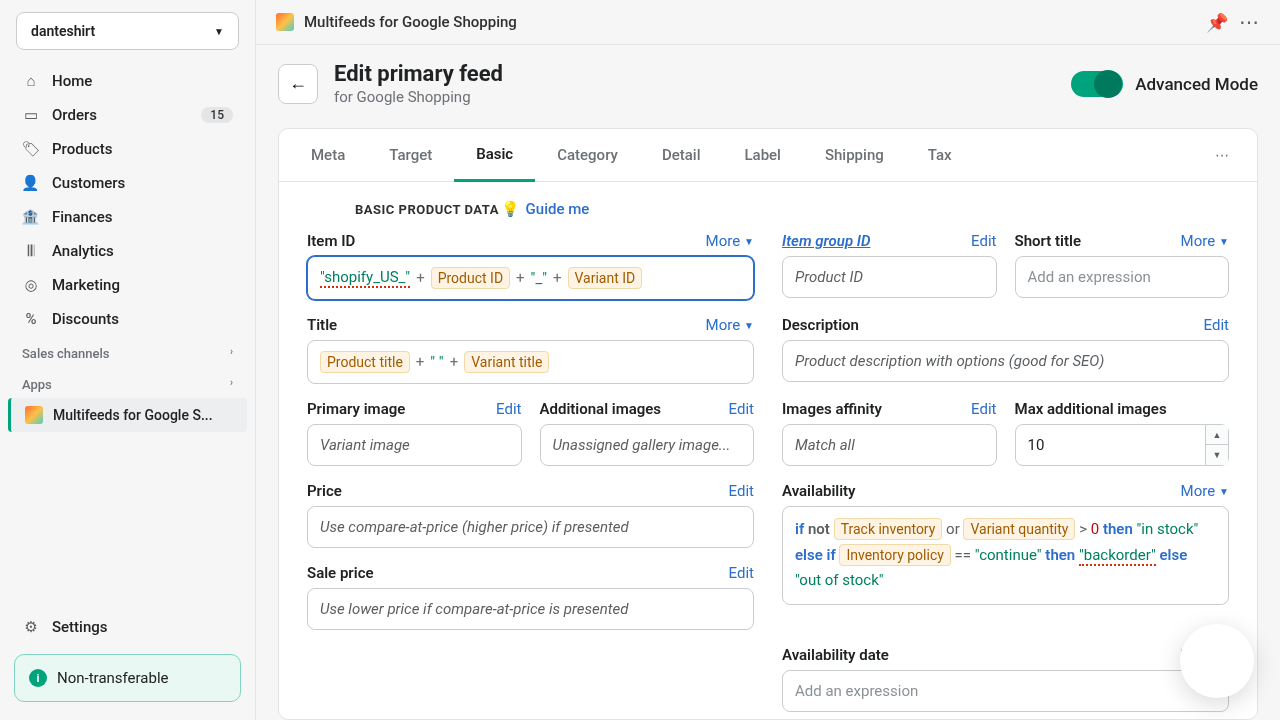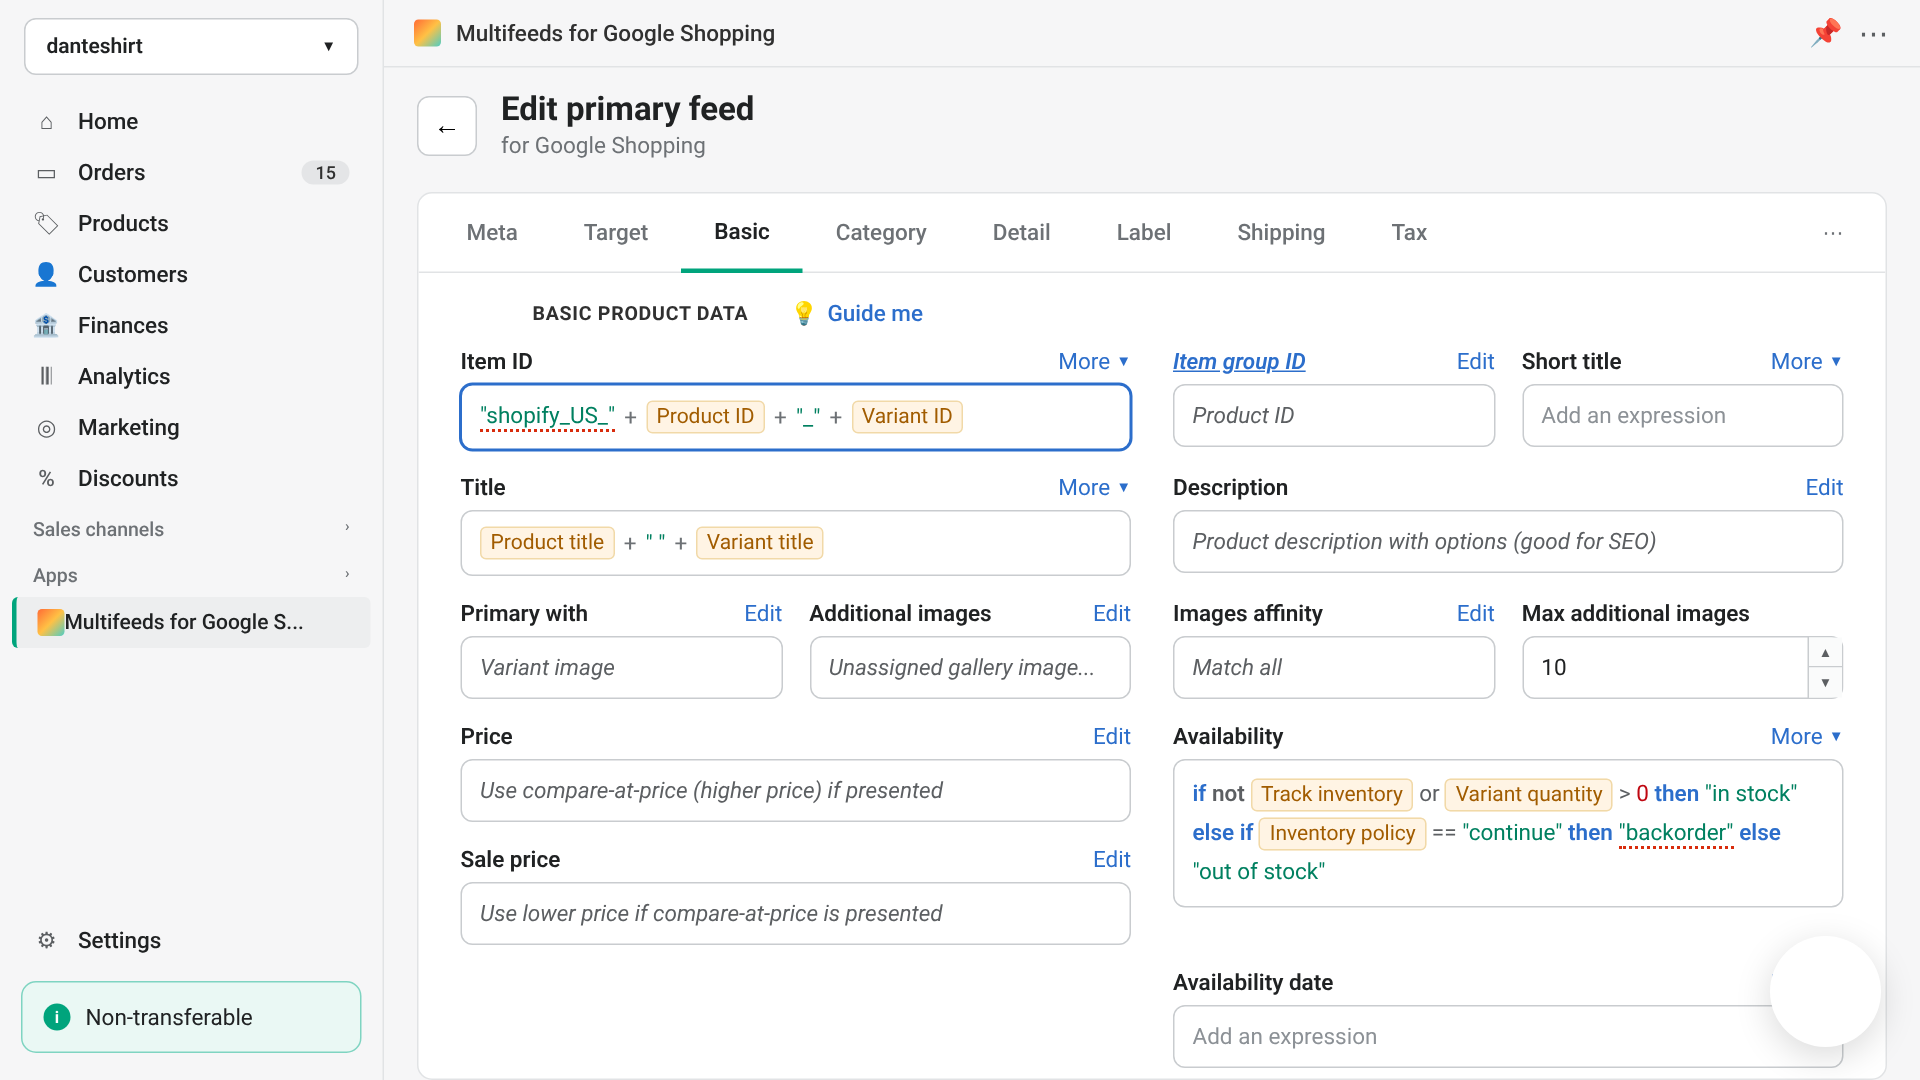--- a/index.html
+++ b/index.html
@@ -4,21 +4,21 @@
 <style>
 * { box-sizing: border-box; margin: 0; padding: 0; }
 body { font-family: -apple-system, BlinkMacSystemFont, "Segoe UI", Roboto, sans-serif; background: #f6f6f7; color: #202223; font-size:14px; width:1280px; height:720px; overflow:hidden; }
 .app { display:flex; height:720px;border-radius:32px; }
 .sidebar { width:256px; background:#f6f6f7; border-right:1px solid #e1e3e5; display:flex; flex-direction:column; padding:12px 8px; }
 .store-select { display:flex; align-items:center; justify-content:space-between; border:1px solid #c9cccf; border-radius:8px; padding:10px 14px; margin:0 8px 14px; font-weight:600; background:#fff; cursor:pointer; }
 .nav-item { display:flex; align-items:center; gap:12px; padding:8px 14px; border-radius:6px; cursor:pointer; font-size:15px; font-weight:500; color:#202223; }
 .nav-item .badge { margin-left:auto; background:#e4e5e7; border-radius:10px; padding:1px 9px; font-size:12px; font-weight:500; color:#303030; }
 .nav-icon { width:18px; display:inline-flex; justify-content:center; color:#5c5f62; }
 .nav-section { display:flex; align-items:flex-start; justify-content:space-between; padding:10px 14px 6px; font-size:13px; color:#6d7175; font-weight:500; }
-.app-item { display:flex; align-items:center; padding:8px 14px; border-left:3px solid #00a47c; background:#edeeef; border-radius:4px; font-size:14px; font-weight:500; }
+.app-item { display:flex; align-items:center; gap:10px; padding:8px 14px; border-left:3px solid #00a47c; background:#edeeef; border-radius:4px; font-size:14px; font-weight:500; }
 .app-logo { width:18px; height:18px; border-radius:3px; background:linear-gradient(135deg,#ff6b35,#ffc145,#4ecdc4); display:inline-block; }
 .sidebar-bottom { margin-top:auto; }
 .info-card { margin:10px 6px 6px; border:1px solid #7fd4c1; background:#eaf8f4; border-radius:10px; padding:14px 14px; display:flex; align-items:center; gap:10px; font-size:15px; }
 .info-dot { width:18px; height:18px; border-radius:50%; background:#00a47c; color:#fff; font-size:11px; display:flex; align-items:center; justify-content:center; font-weight:700; }
 
 .main { flex:1; display:flex; flex-direction:column; background:#f6f6f7; overflow:hidden; }
 .topbar { display:flex; align-items:center; gap:10px; padding:10px 20px; border-bottom:1px solid #e1e3e5; }
 .topbar .title { font-size:15px; font-weight:500; color:#303030; }
 .topbar .spacer { flex:1; }
 .pin-icon { color:#e8a23b; font-size:18px; }
@@ -32,21 +32,21 @@
 .toggle { width:52px; height:26px; background:#00a47c; border-radius:20px; position:relative; cursor:pointer; }
 .toggle::after { content:""; position:absolute; right:1px; top:-1px; width:28px; height:28px; background:#007a5c; border-radius:50%; }
 
 .card { background:#fff; margin:10px 22px 0; border-radius:10px; border:1px solid #e1e3e5; overflow:hidden; }
 .tabs { display:flex; align-items:center; border-bottom:1px solid #e1e3e5; padding:0 10px; }
 .tab { padding:16px 22px; font-size:15px; color:#6d7175; cursor:pointer; font-weight:500; }
 .tab.active { color:#202223; font-weight:600; border-bottom:3px solid #00a47c; margin-bottom:-1px; }
 .tab-more { margin-left:auto; padding:10px 16px; color:#6d7175; cursor:pointer; letter-spacing:2px; }
 
 .form-area { padding:18px 28px 30px; display:grid; grid-template-columns: 1fr 1fr; gap:0 28px; }
-.section-row { grid-column:1 / -1; display:flex; align-items:center; gap:28px; margin-bottom:14px;padding-left:48px; }
+.section-row { grid-column:1 / -1; display:flex; align-items:center; gap:2px; margin-bottom:14px;padding-left:48px; }
 .section-title { font-size:13px; letter-spacing:0.5px; font-weight:700; color:#303030; }
 .guide { display:flex; align-items:center; gap:6px; color:#2c6ecb; font-size:15px; font-weight:500; cursor:pointer; }
 .bulb { color:#2c6ecb; }
 
 .field { margin-bottom:16px; }
 .field-head { display:flex; align-items:center; justify-content:space-between; margin-bottom:6px;gap:10px; }
 .field-label { font-size:15px; font-weight:600; }
 .field-label.link { color:#2c6ecb; text-decoration:underline;font-style:italic; }
 .more-link { color:#2c6ecb; font-size:15px; cursor:pointer; display:flex; align-items:center; gap:4px; }
 .edit-link { color:#2c6ecb; font-size:15px; cursor:pointer; }
@@ -150,20 +150,24 @@
       <span class="pin-icon">📌</span>
       <span class="dots-icon">⋯</span>
     </div>
 
     <div class="header">
       <button class="back-btn">←</button>
       <div class="header-titles">
         <h1>Edit primary feed</h1>
         <div class="sub">for Google Shopping</div>
       </div>
+      <div class="adv-mode">
+        <div class="toggle"></div>
+        <span>Advanced Mode</span>
+      </div>
     </div>
 
     <div class="card">
       <div class="tabs">
         <div class="tab">Meta</div>
         <div class="tab">Target</div>
         <div class="tab active">Basic</div>
         <div class="tab">Category</div>
         <div class="tab">Detail</div>
         <div class="tab">Label</div>
@@ -241,21 +245,21 @@
           <div class="field-head">
               <span class="field-label">Description</span>
               <span class="edit-link">Edit</span>
             </div>
           <div class="input-box italic">Product description with options (good for SEO)</div>
         </div>
 
         <div class="row-2" style="grid-column:1">
           <div class="field">
             <div class="field-head">
-                <span class="field-label">Primary with</span>
+                <span class="field-label">Primary image</span>
                 <span class="edit-link">Edit</span>
               </div>
             <div class="input-box italic">Variant image</div>
           </div>
           <div class="field">
             <div class="field-head">
                 <span class="field-label">Additional images</span>
                 <span class="edit-link">Edit</span>
               </div>
             <div class="input-box italic">Unassigned gallery image...</div>

